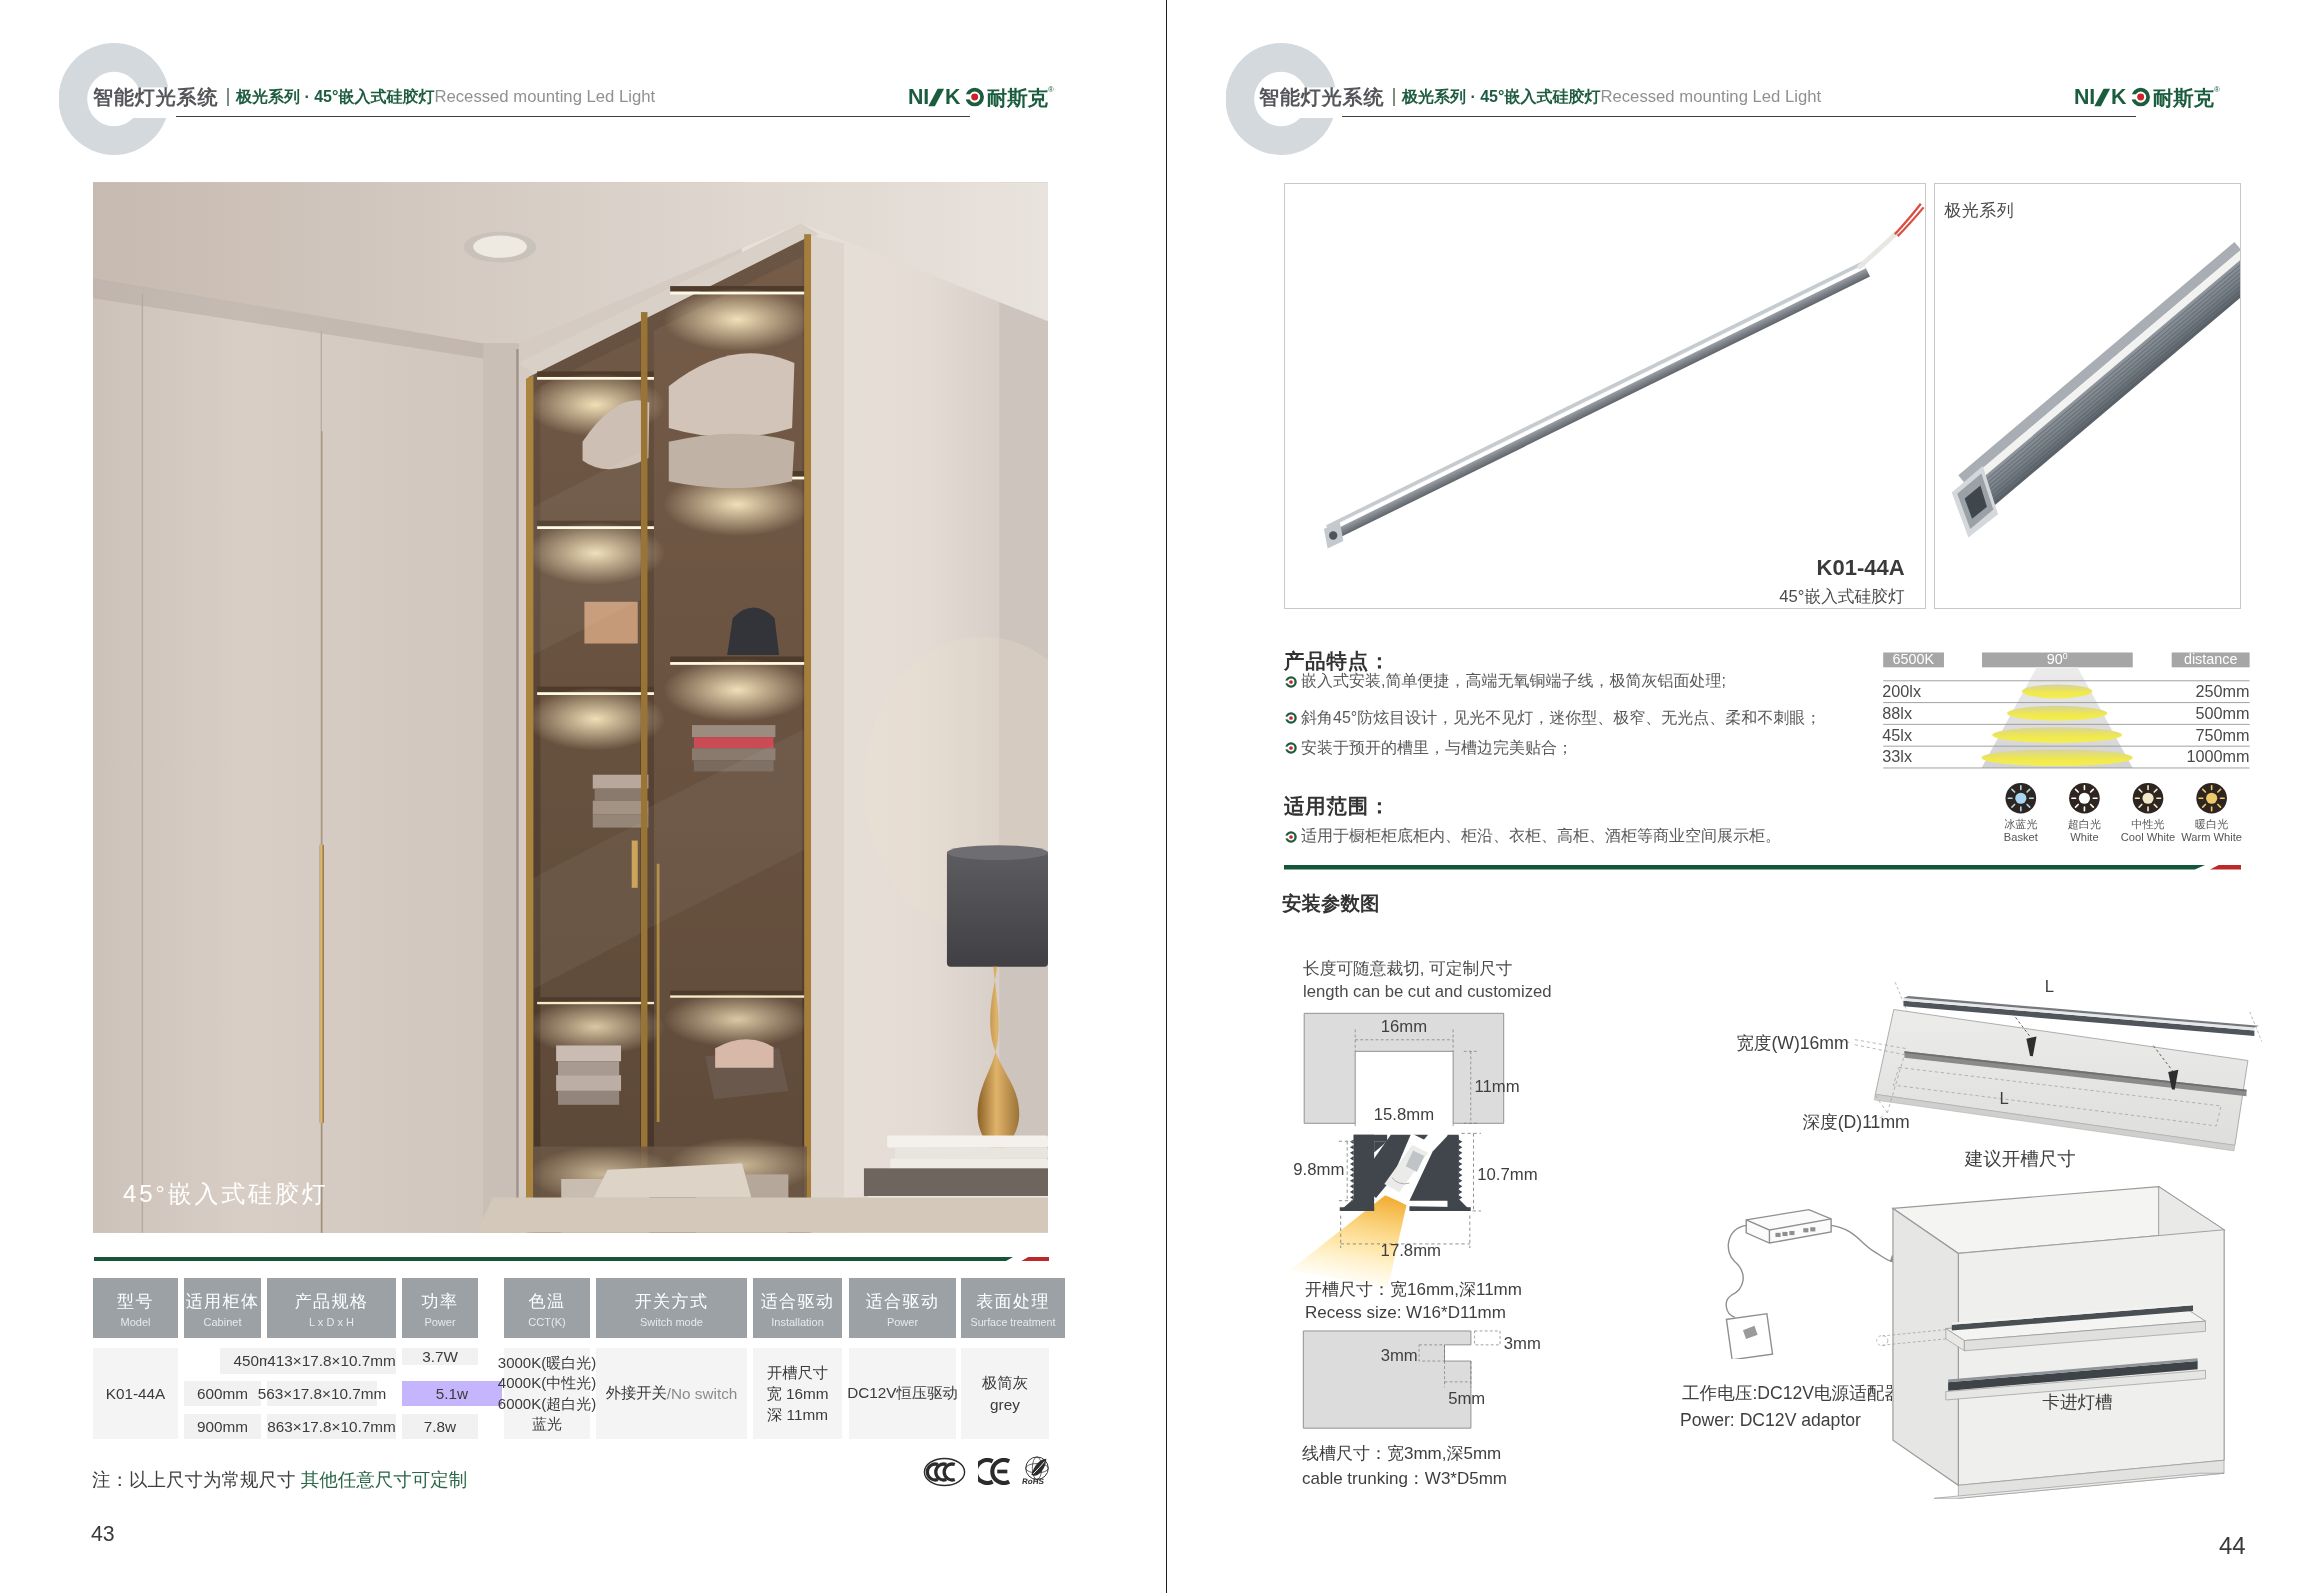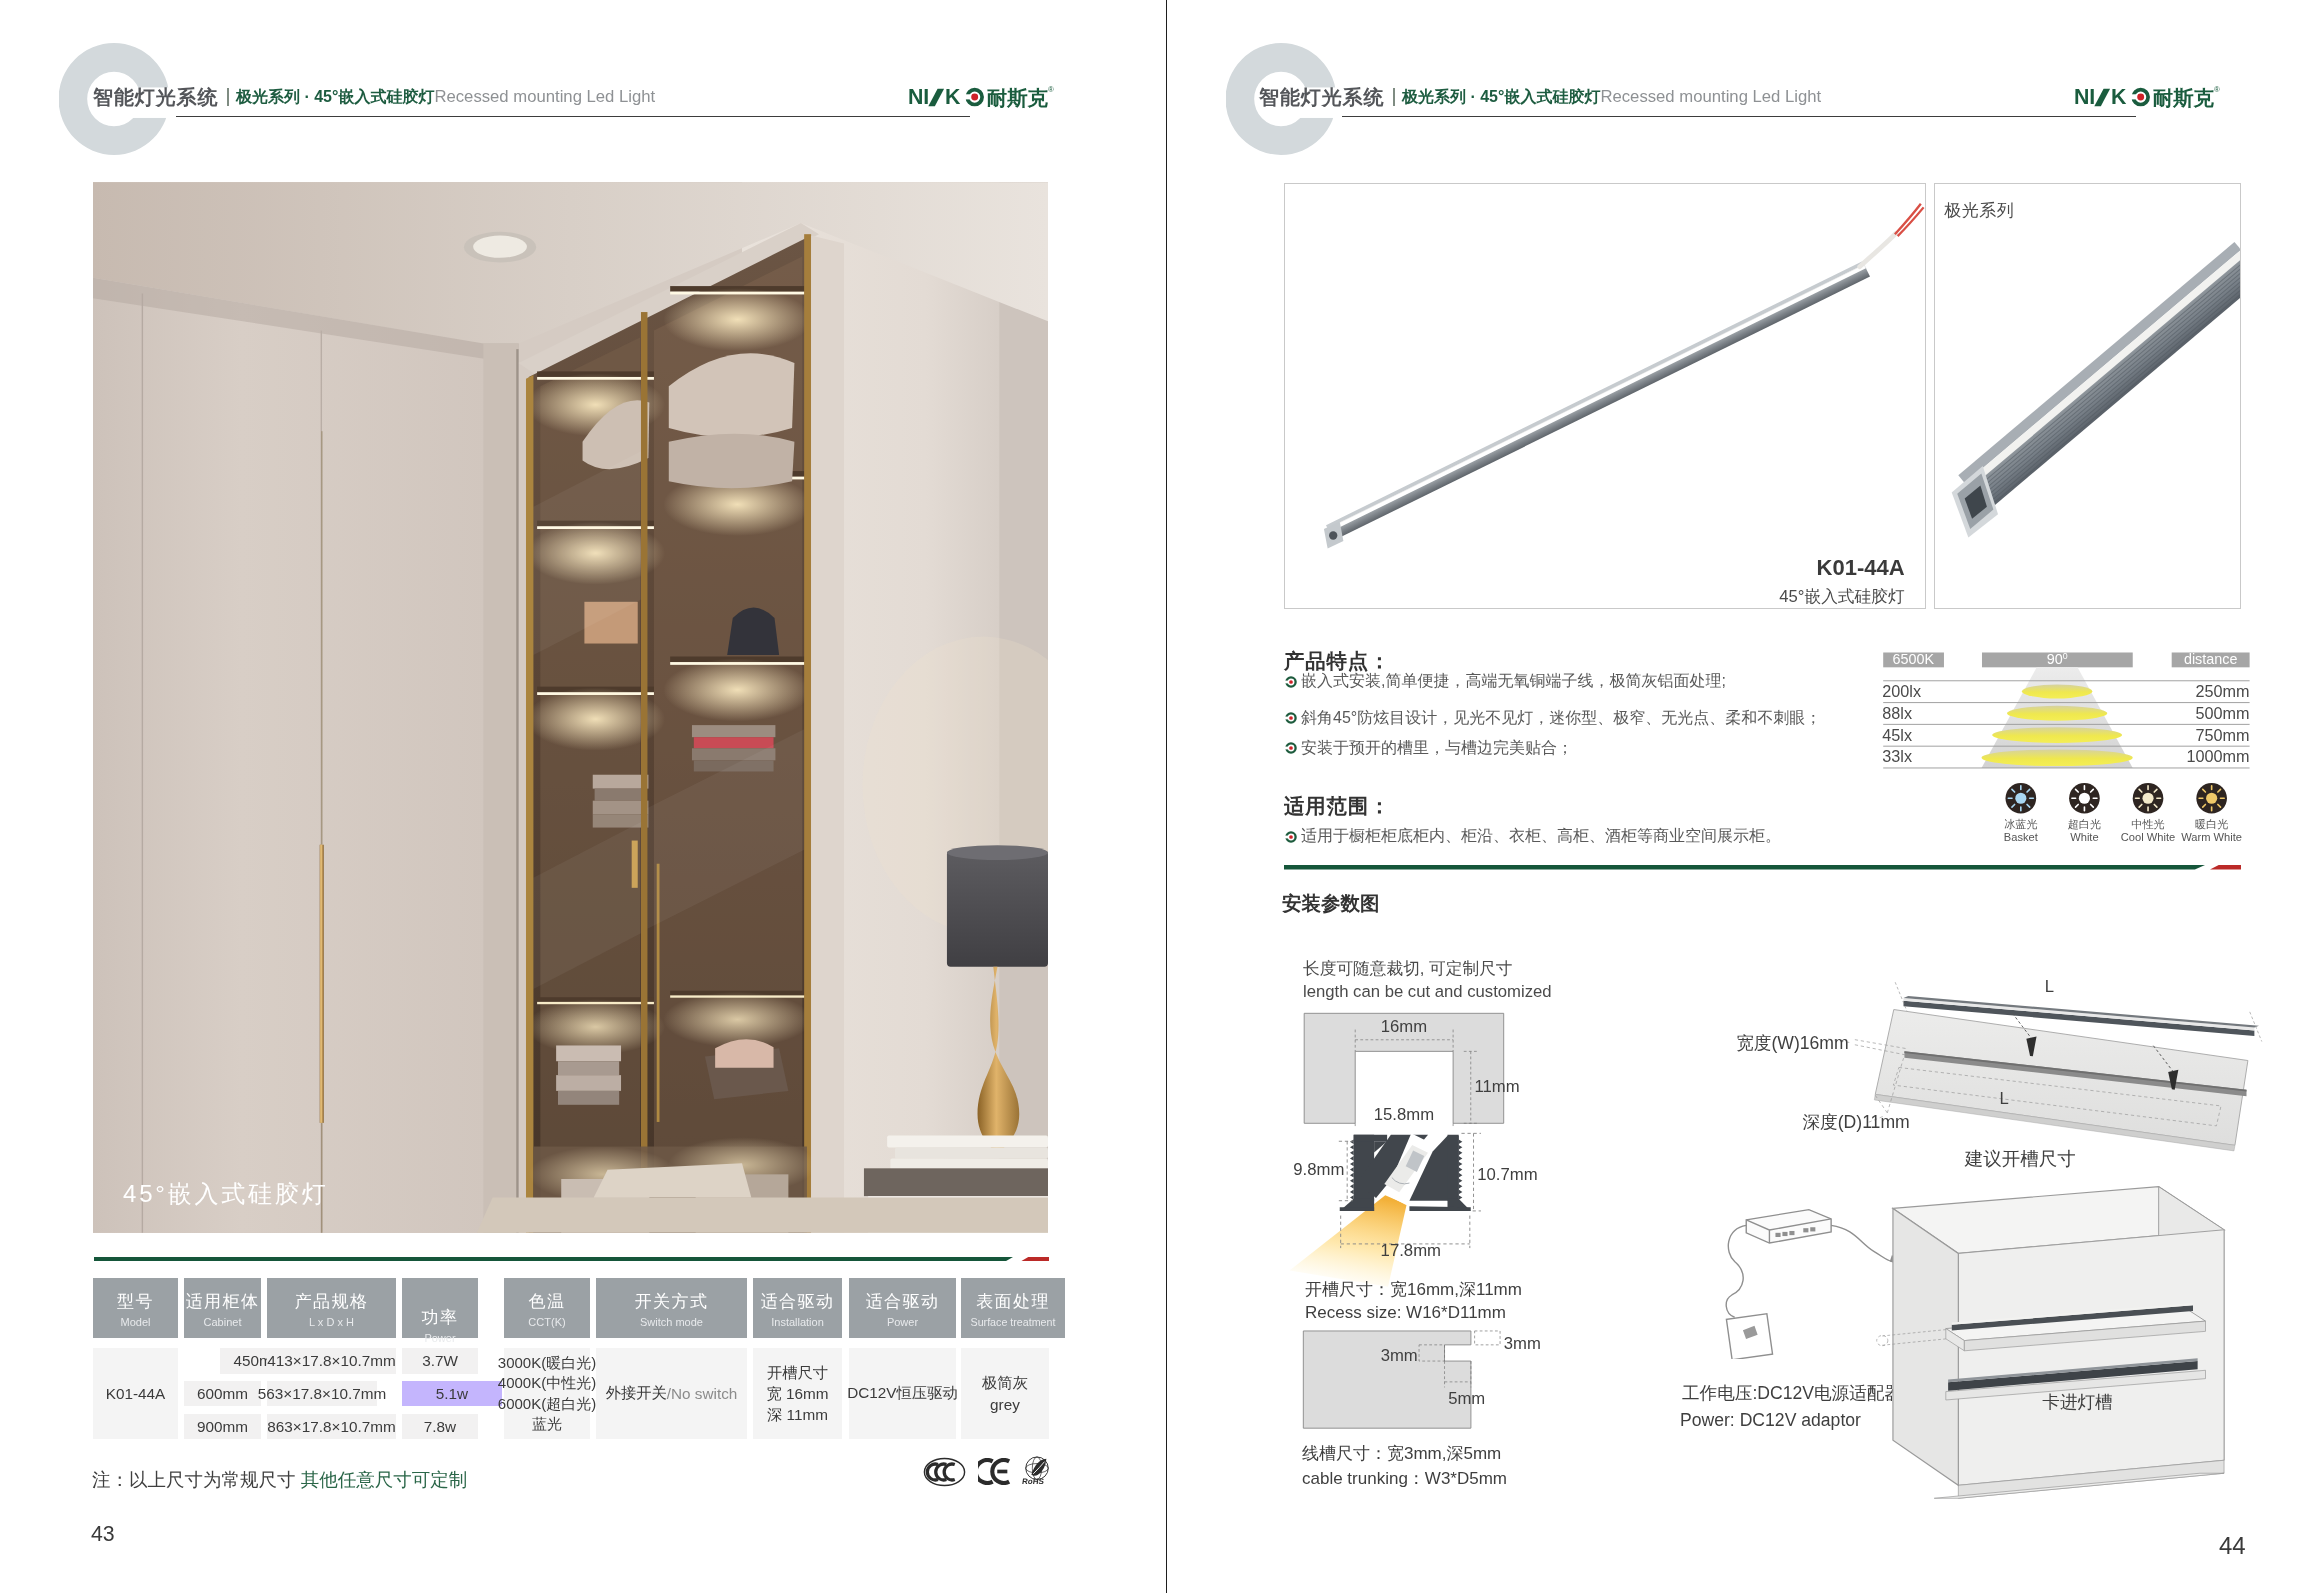--- a/index.html
+++ b/index.html
@@ -250,21 +250,21 @@
     <div style="font-size:17px; margin-top:12px; letter-spacing:1.4px;">适用柜体</div>
       <div style="font-size:11px; color:#e8eaec; margin-top:2.8px;">Cabinet</div>
   </div>
 
   <div class="abs" style="left:267px; top:1278px; width:129px; height:60px; background:#9ba1a5; color:#fff; text-align:center;">
     <div style="font-size:17px; margin-top:12px; letter-spacing:1.4px;">产品规格</div>
       <div style="font-size:11px; color:#e8eaec; margin-top:2.8px;">L x D x H</div>
   </div>
 
   <div class="abs" style="left:402px; top:1278px; width:76px; height:60px; background:#9ba1a5; color:#fff; text-align:center;">
-    <div style="font-size:17px; margin-top:28px; letter-spacing:1.4px;">功率</div>
+    <div style="font-size:17px; margin-top:12px; letter-spacing:1.4px;">功率</div>
       <div style="font-size:11px; color:#e8eaec; margin-top:2.8px;">Power</div>
   </div>
 
   <div class="abs" style="left:504px; top:1278px; width:86px; height:60px; background:#9ba1a5; color:#fff; text-align:center;">
     <div style="font-size:17px; margin-top:12px; letter-spacing:1.4px;">色温</div>
       <div style="font-size:11px; color:#e8eaec; margin-top:2.8px;">CCT(K)</div>
   </div>
 
   <div class="abs" style="left:596px; top:1278px; width:151px; height:60px; background:#9ba1a5; color:#fff; text-align:center;">
     <div style="font-size:17px; margin-top:12px; letter-spacing:1.4px;">开关方式</div>
@@ -289,21 +289,21 @@
   <div class="abs" style="left:93px; top:1348px; width:85px; height:91px; background:#f4f4f4; color:#3b3b3b; font-size:15.3px; display:flex; align-items:center; justify-content:center; white-space:nowrap;">K01-44A</div>
 
   <div class="abs" style="left:184px; top:1348px; width:78px; height:25.5px; background:#f2f1f1; color:#3b3b3b; font-size:15.3px; display:flex; align-items:center; justify-content:center; white-space:nowrap;margin-left:36px;">450mm</div>
   <div class="abs" style="left:184px; top:1381px; width:77px; height:25px; background:#f2f1f1; color:#3b3b3b; font-size:15.3px; display:flex; align-items:center; justify-content:center; white-space:nowrap;">600mm</div>
   <div class="abs" style="left:184px; top:1414px; width:77px; height:25px; background:#f2f1f1; color:#3b3b3b; font-size:15.3px; display:flex; align-items:center; justify-content:center; white-space:nowrap;">900mm</div>
 
   <div class="abs" style="left:267px; top:1348px; width:129px; height:25.5px; background:#f2f1f1; color:#3b3b3b; font-size:15.3px; display:flex; align-items:center; justify-content:center; white-space:nowrap;">413×17.8×10.7mm</div>
   <div class="abs" style="left:267px; top:1381px; width:110px; height:25px; background:#f2f1f1; color:#3b3b3b; font-size:15.3px; display:flex; align-items:center; justify-content:center; white-space:nowrap;">563×17.8×10.7mm</div>
   <div class="abs" style="left:267px; top:1414px; width:129px; height:25px; background:#f2f1f1; color:#3b3b3b; font-size:15.3px; display:flex; align-items:center; justify-content:center; white-space:nowrap;">863×17.8×10.7mm</div>
 
-  <div class="abs" style="left:402px; top:1348px; width:76px; height:26px; background:#f2f1f1; color:#3b3b3b; font-size:15.3px; display:flex; align-items:center; justify-content:center; white-space:nowrap;">3.7W</div>
+  <div class="abs" style="left:402px; top:1348px; width:76px; height:17px; background:#f2f1f1; color:#3b3b3b; font-size:15.3px; display:flex; align-items:center; justify-content:center; white-space:nowrap;">3.7W</div>
   <div class="abs" style="left:402px; top:1381px; width:100px; height:25px; background:#c4b5fd; color:#3b3b3b; font-size:15.3px; display:flex; align-items:center; justify-content:center; white-space:nowrap;">5.1w</div>
   <div class="abs" style="left:402px; top:1414px; width:76px; height:25px; background:#f2f1f1; color:#3b3b3b; font-size:15.3px; display:flex; align-items:center; justify-content:center; white-space:nowrap;">7.8w</div>
 
   <div class="abs" style="left:504px; top:1348px; width:86px; height:91px; background:#f4f4f4; color:#3b3b3b; font-size:15px; display:flex; align-items:center; justify-content:center; white-space:nowrap; text-align:center; line-height:20.4px;">3000K(暖白光)<br>4000K(中性光)<br>6000K(超白光)<br>蓝光</div>
 
   <div class="abs" style="left:596px; top:1348px; width:151px; height:91px; background:#f4f4f4; color:#3b3b3b; font-size:15.3px; display:flex; align-items:center; justify-content:center; white-space:nowrap;">外接开关<span style="color:#8b8b8b;">/No switch</span></div>
 
   <div class="abs" style="left:753px; top:1348px; width:89px; height:91px; background:#f4f4f4; color:#3b3b3b; font-size:15.3px; display:flex; align-items:center; justify-content:center; white-space:nowrap; text-align:center; line-height:21.3px;">开槽尺寸<br>宽 16mm<br>深 11mm</div>
 
   <div class="abs" style="left:849px; top:1348px; width:107px; height:91px; background:#f4f4f4; color:#3b3b3b; font-size:15.3px; display:flex; align-items:center; justify-content:center; white-space:nowrap;">DC12V恒压驱动</div>

